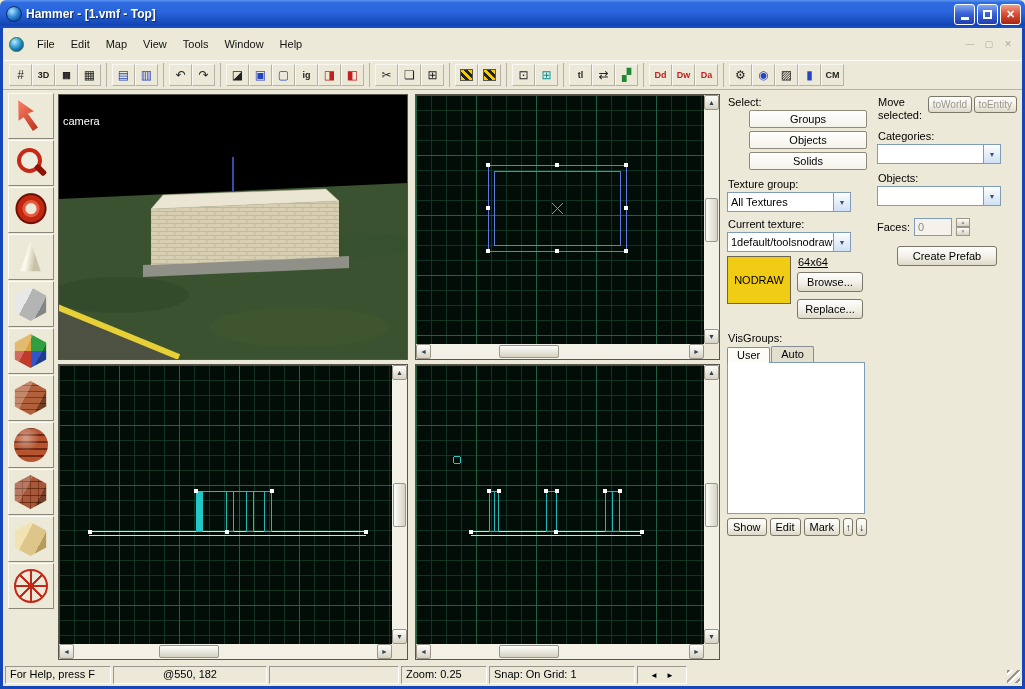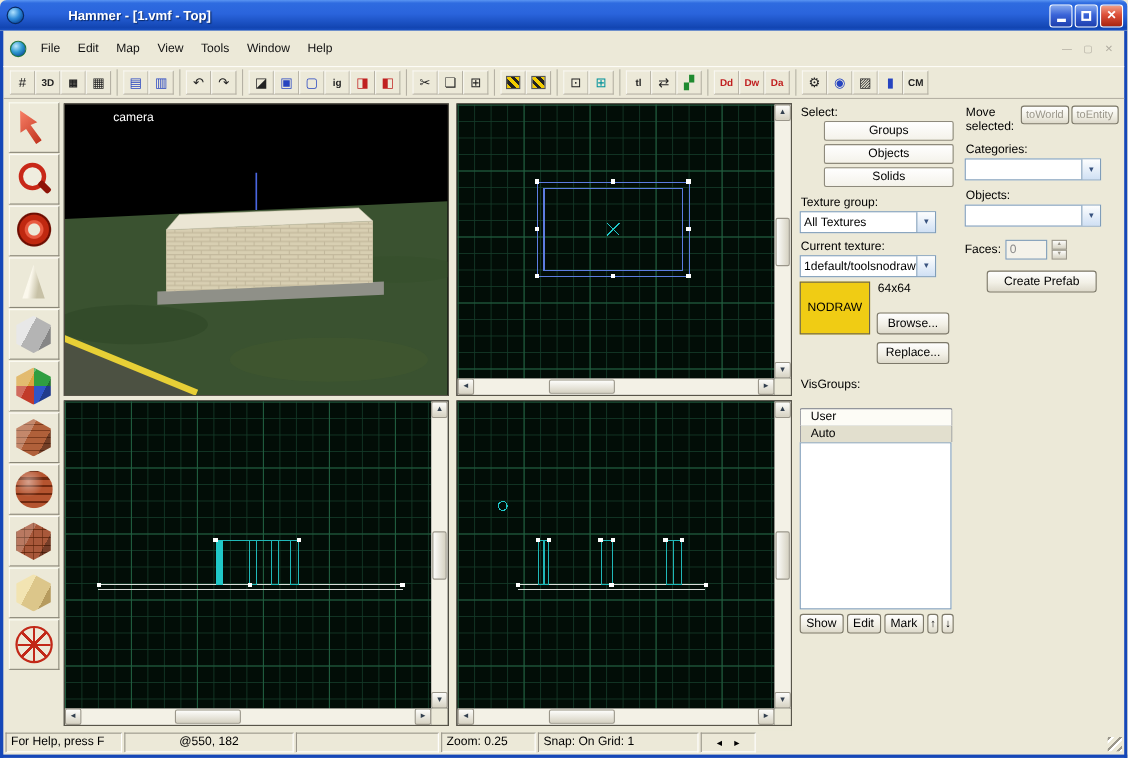--- a/index.html
+++ b/index.html
@@ -10,21 +10,20 @@
     background:#ece9d8; color:#000;
   }
   button { font-family:inherit; cursor:default; }
 
   
   .win { width:1025px; height:689px; display:flex; flex-direction:column; }
   .titlebar {
     height:28px; flex:0 0 28px; display:flex; align-items:center; padding:0 4px;
     background:linear-gradient(180deg,#5a95f2 0%,#2e6be0 10%,#2a64dc 45%,#1245b2 90%,#1c54c6 100%);
     border-radius:6px 6px 0 0;
-    gap:36px;
   }
   .app-ico {
     width:16px; height:16px; border-radius:50%; margin:0 4px 0 2px;
     background:radial-gradient(circle at 35% 30%, #aee2ff, #2e8ad8 45%, #0a4aa0 80%, #062a60);
     border:1px solid #0a2a60;
   }
   .title { color:#fff; font-size:12px; font-weight:bold; text-shadow:1px 1px 1px #0a2a6a; flex:1; white-space:nowrap; }
   .win-btns { display:flex; }
   .wb {
     width:21px; height:21px; margin-left:2px; border:1px solid #fff; border-radius:3px;
@@ -108,21 +107,21 @@
   .vp-3d .vp-canvas { right:0; bottom:0; }
   .grid-bg {
     background-color:#020d07;
     background-image:
       linear-gradient(rgba(34,98,66,.95) 1px, transparent 1px),
       linear-gradient(90deg, rgba(34,98,66,.95) 1px, transparent 1px),
       linear-gradient(rgba(20,58,40,.85) 1px, transparent 1px),
       linear-gradient(90deg, rgba(20,58,40,.85) 1px, transparent 1px);
     background-size:60px 60px,60px 60px,15px 15px,15px 15px;
   }
-  .cam-label { position:absolute; left:4px; top:6px; color:#fff; font-size:11px;margin-left:40px; }
+  .cam-label { position:absolute; left:4px; top:20px; color:#fff; font-size:11px; }
 
   
   .sb-v { position:absolute; top:0; right:0; bottom:15px; width:15px; background:#f3f1e6; display:flex; flex-direction:column; }
   .sb-h { position:absolute; left:0; right:15px; bottom:0; height:15px; background:#f3f1e6; display:flex; }
   .sb-b {
     flex:0 0 15px; width:15px; height:15px; display:flex; align-items:center; justify-content:center;
     font-size:7px; color:#33404f; background:linear-gradient(#fdfdfb,#d6d2c2); border:1px solid #9a968a; border-radius:2px; padding:0;
   }
   .sb-track { flex:1; position:relative; }
   .sb-thumb-v { position:absolute; left:1px; right:1px; top:calc(50% - 22px); height:44px; background:linear-gradient(90deg,#fdfdfb,#d6d2c2); border:1px solid #9a968a; border-radius:2px; }
@@ -141,23 +140,23 @@
   .sel-btn { display:block; width:118px; height:18px; margin:0 0 3px auto;
     background:linear-gradient(#ffffff,#f4f2ea); border:1px solid #8e8a7c; border-radius:2px; font-size:11px; padding:0; }
   .combo { display:flex; width:124px; height:20px; border:1px solid #7f9db9; background:#fff; align-items:center; }
   .combo .val { flex:1; padding:0 3px; white-space:nowrap; overflow:hidden; font-size:11px; }
   .combo .drop { width:17px; height:18px; flex:0 0 17px; display:flex; align-items:center; justify-content:center;
     background:linear-gradient(#fdfefe,#d0e0f4); border-left:1px solid #7f9db9; font-size:7px; color:#38527e; }
   .tex-row { display:flex; margin-top:4px; }
   .tex-preview { width:64px; height:48px; background:#f0cc14; border:1px solid #6a6450;
     display:flex; align-items:center; justify-content:center; font-weight:normal; font-size:11px; color:#000; }
   .tex-side { margin-left:6px; display:flex; flex-direction:column; }
-  .tex-side .lbl { margin-bottom:16px; }
+  .tex-side .lbl { margin-bottom:4px;text-decoration:underline; }
   .tex-side .btn { width:66px; height:20px; margin-bottom:7px; }
-  .vis-tabs { display:flex; margin-top:14px;flex-direction:column; }
+  .vis-tabs { display:flex; margin-top:2px; }
   .tab { padding:1px 9px 2px 9px; border:1px solid #898c95; border-bottom:none; border-radius:2px 2px 0 0;
     background:#e2dfce; margin-right:1px; }
   .tab.active { background:#fdfcf6; position:relative; top:1px; }
   .vis-list { width:138px; height:152px; background:#fff; border:1px solid #7f9db9; }
   .vis-btns { display:flex; gap:3px; margin-top:4px; align-items:center; }
   .vis-btns .btn.sm { height:18px; padding:0 5px; }
   .vis-btns .btn.arrow { height:18px; width:16px; padding:0; font-weight:bold; font-size:10px; }
 
   .move-row { display:flex; gap:2px; align-items:flex-start; }
   .two-line { width:50px; white-space:normal; line-height:1.2; }

